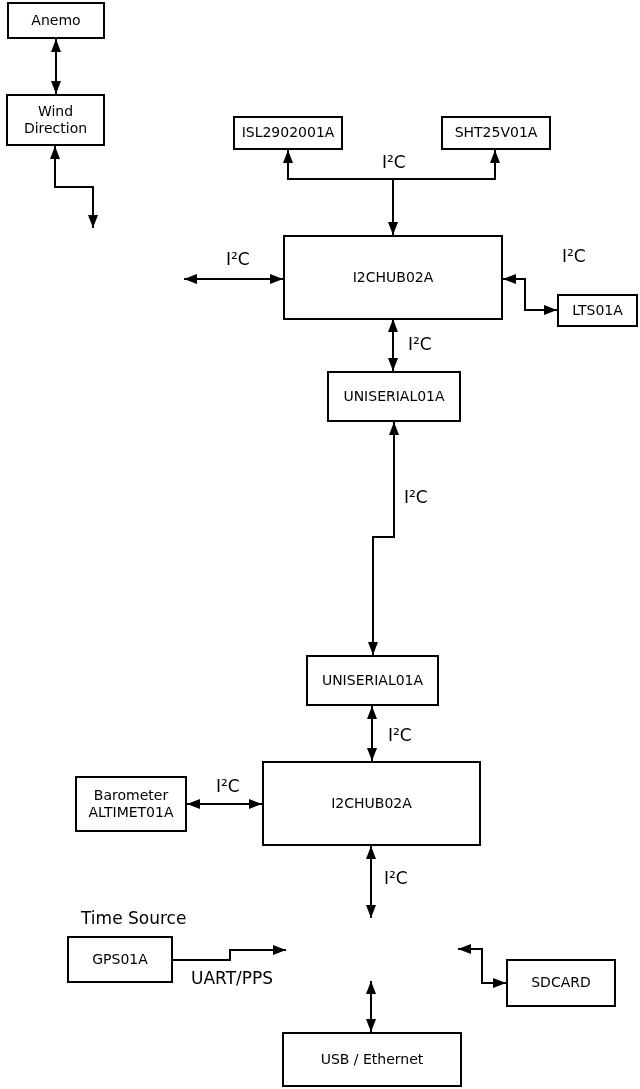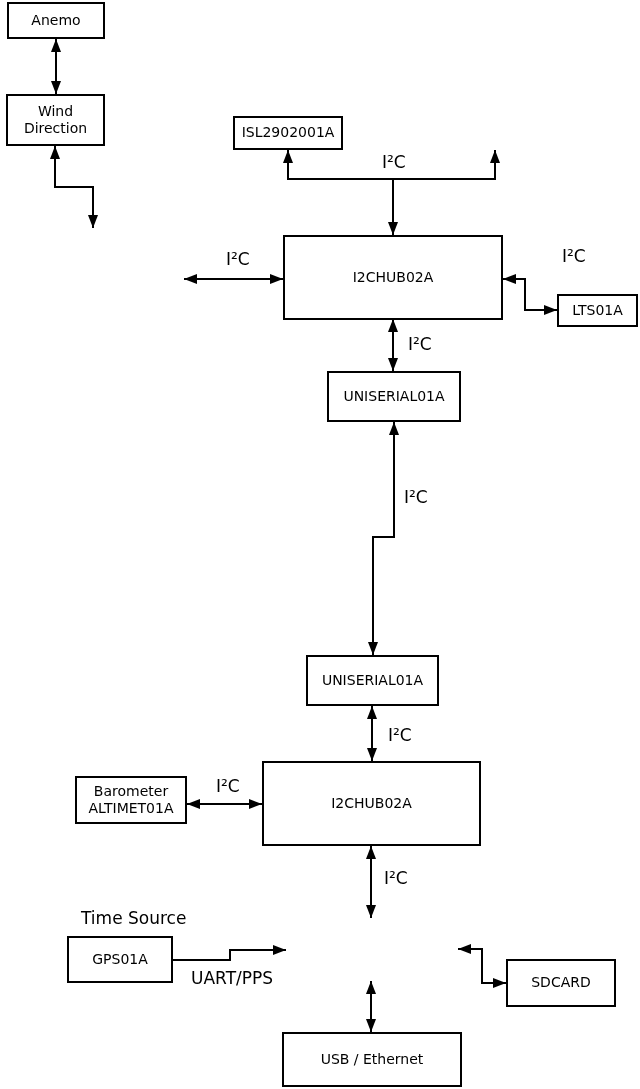--- a/index.html
+++ b/index.html
@@ -65,30 +65,31 @@
   </svg>
 
   <div class="node" style="left:7px; top:2px; width:98px; height:37px;">Anemo</div>
 
   <div class="node" style="left:6px; top:94px; width:99px; height:52px;">Wind
 Direction</div>
 
 
   <div class="node" style="left:233px; top:116px; width:110px; height:34px;">ISL2902001A</div>
 
+  <div class="node" style="left:441px; top:116px; width:110px; height:34px;">SHT25V01A</div>
 
   <div class="node" style="left:283px; top:235px; width:220px; height:85px;">I2CHUB02A</div>
 
   <div class="node" style="left:557px; top:294px; width:81px; height:33px;">LTS01A</div>
 
   <div class="node" style="left:327px; top:371px; width:134px; height:51px;">UNISERIAL01A</div>
 
   <div class="node" style="left:306px; top:655px; width:133px; height:51px;">UNISERIAL01A</div>
 
-  <div class="node" style="left:75px; top:776px; width:112px; height:48px;">Barometer
+  <div class="node" style="left:75px; top:776px; width:112px; height:56px;">Barometer
 ALTIMET01A</div>
 
   <div class="node" style="left:262px; top:761px; width:219px; height:85px;">I2CHUB02A</div>
 
   <div class="node" style="left:67px; top:936px; width:106px; height:47px;">GPS01A</div>
 
 
   <div class="node" style="left:506px; top:959px; width:110px; height:48px;">SDCARD</div>
 
   <div class="node" style="left:282px; top:1032px; width:180px; height:55px;">USB / Ethernet</div>

